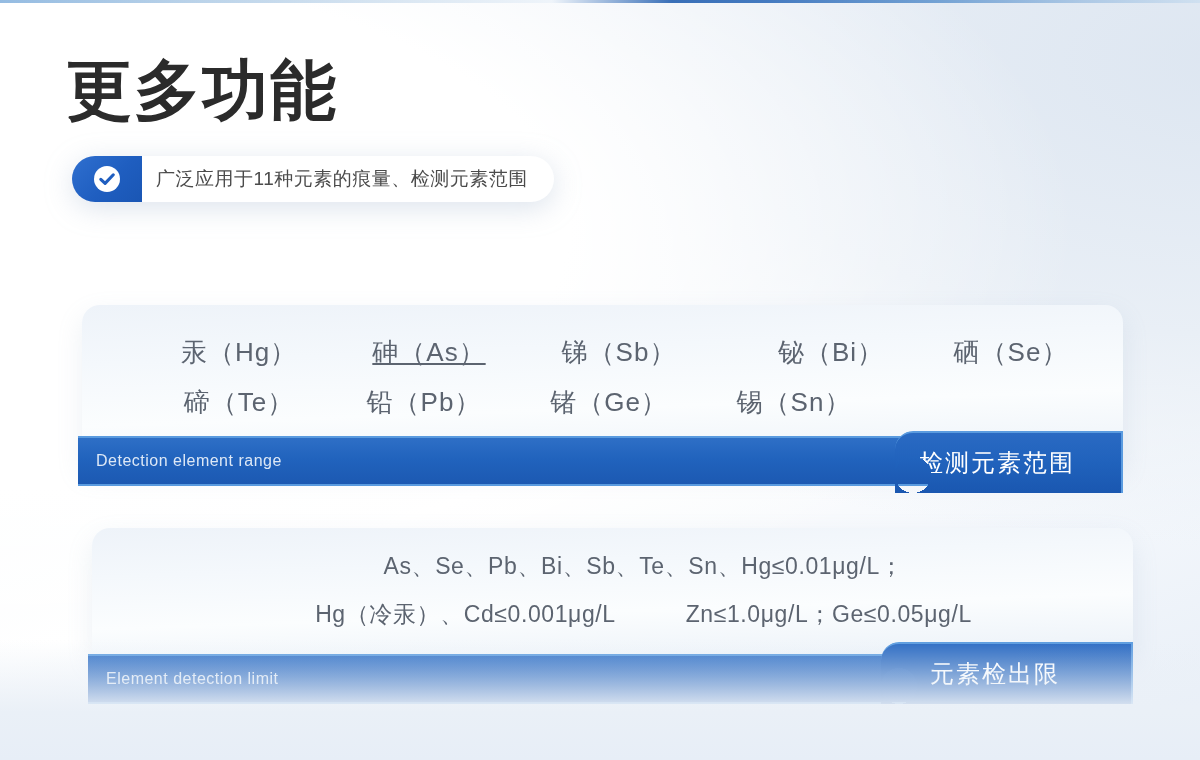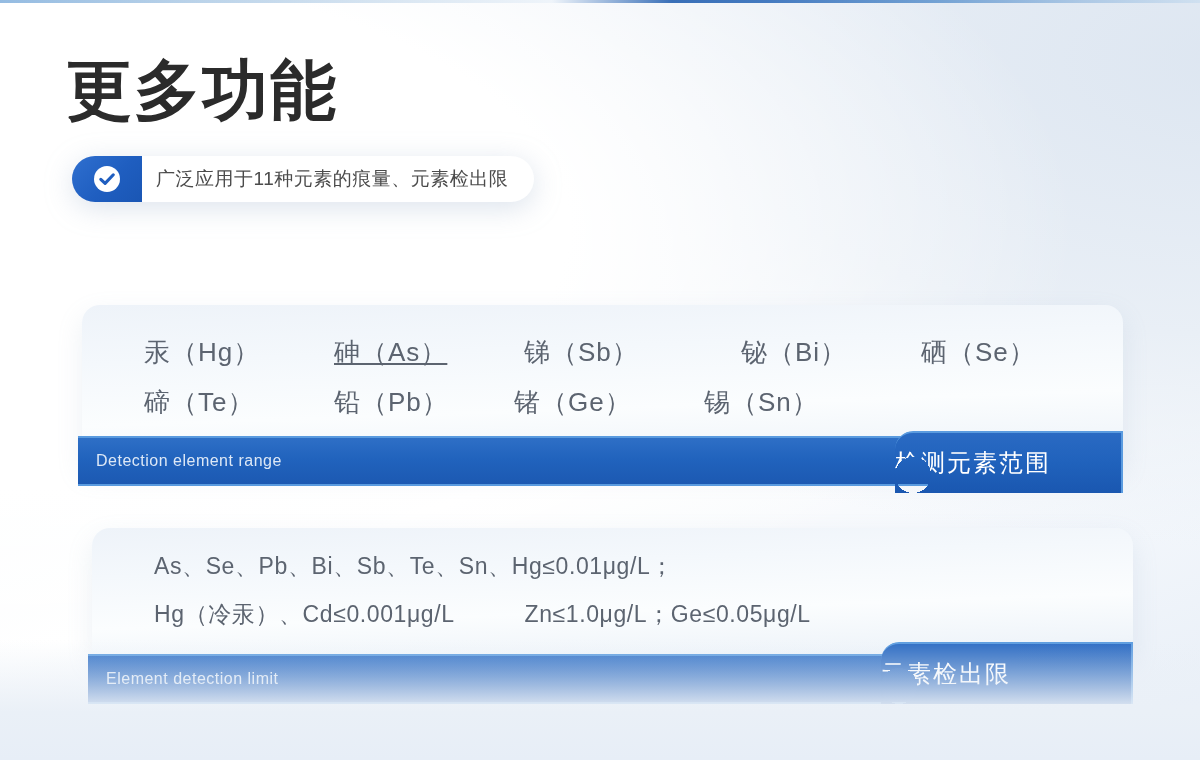--- a/index.html
+++ b/index.html
@@ -117,20 +117,21 @@
     top: 0;
     width: 1041px;
     border-radius: 18px 18px 0 0;
     background: linear-gradient(178deg, #eef3f9 0%, #f4f8fc 30%, #fbfdfe 62%, #f0f5fa 88%, #e8eff7 100%);
     box-shadow: 0 10px 26px rgba(140,165,195,.16);
     box-sizing: border-box;
   }
 
   .panel-rows {
     padding: 22px 0 0 62px;
+    text-align: center;
   }
 
   .elem-row { display: flex; }
   .elem-cell {
     font-size: 26px;
     color: #5c6470;
     letter-spacing: 1px;
     line-height: 50px;
     white-space: nowrap;
   }
@@ -163,21 +164,21 @@
     letter-spacing: .5px;
     white-space: nowrap;
   }
 
   
   .panel-tab {
     position: absolute;
     height: 62px;
     display: flex;
     align-items: center;
-    justify-content: flex-start;
+    justify-content: center;
     color: #ffffff;
     font-size: 24px;
     letter-spacing: 2px;
     padding-right: 22px;
     box-sizing: border-box;
     background: linear-gradient(180deg, #2a6ac3 0%, #2062bc 50%, #1a57b0 100%);
     border-top: 2px solid #5a9bdf;
     border-right: 2px solid #5a9bdf;
     -webkit-mask-image: radial-gradient(circle 18px at 18px 44px, transparent 0 18px, #000 18px);
     mask-image: radial-gradient(circle 18px at 18px 44px, transparent 0 18px, #000 18px);
@@ -197,21 +198,21 @@
     <h1 id="page-title">更多功能</h1>
 
     <div id="tagline-row">
       <div id="tagline-badge">
         <svg id="check-badge-icon" viewBox="0 0 28 28" aria-hidden="true">
           <circle cx="14" cy="14" r="13" fill="#ffffff"></circle>
           <path d="M7.8 14.3 L12.1 18.4 L20.3 9.8" fill="none" stroke="#1f5ec0" stroke-width="3.1" stroke-linecap="round" stroke-linejoin="round"></path>
         </svg>
       </div>
       <div id="tagline-pill">
-        <span id="tagline-text">广泛应用于11种元素的痕量、元素检出限</span>
+        <span id="tagline-text">广泛应用于11种元素的痕量、检测元素范围</span>
       </div>
     </div>
 
   </div>
 
   <div class="panel" id="panel-elements" style="left:78px; top:305px; width:1045px; height:205px;">
 
     <div class="panel-card" style="height:160px;">
       <div class="panel-rows">
 

